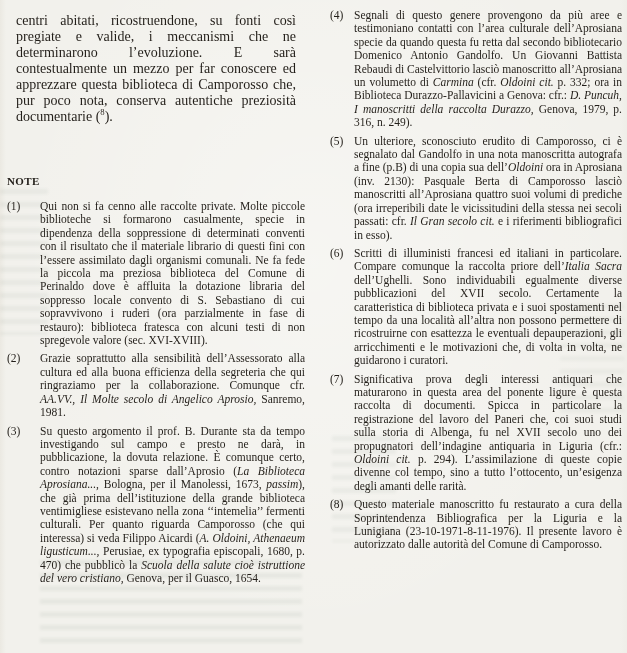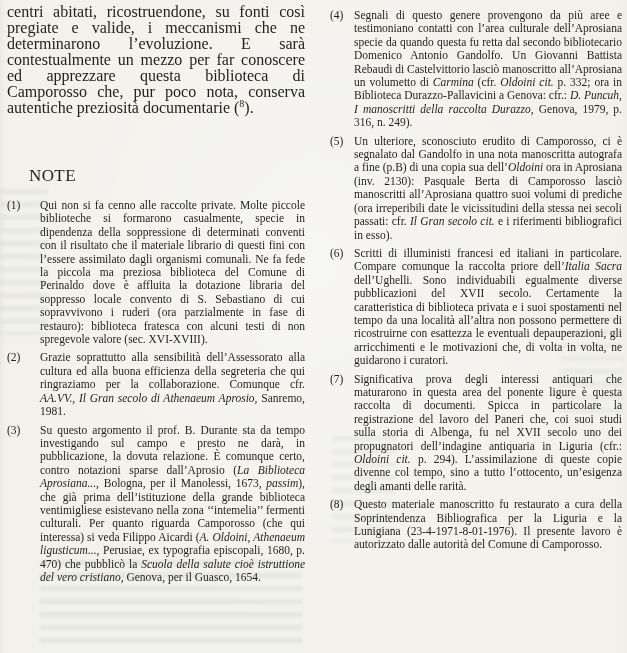--- a/index.html
+++ b/index.html
@@ -16,32 +16,31 @@
     position: absolute; inset: 0;
     background:
       radial-gradient(ellipse at 50% 40%, rgba(255,255,255,0.35), rgba(0,0,0,0) 70%),
       linear-gradient(to right, #ebe9e2 0px, #f2f1ec 6px, #f2f1ec 620px, #efeee8 627px);
   }
   .col { position: absolute; }
   .col-left  { left: 7px;  top: 4px;  width: 298px; }
   .col-right { left: 330px; top: 9px; width: 292px; }
 
   .lead {
-    font-size: 16px; line-height: 16px;
+    font-size: 14px; line-height: 16px;
     text-align: justify;
     hyphens: auto; -webkit-hyphens: auto;
-    margin: 0;
+    margin: 9px;
   }
   sup { font-size: 0.62em; line-height: 0; }
 
   .notes-heading {
     margin-top: 50px; margin-bottom: 13px;
-    font-size: 17px; letter-spacing: 0.4px;
-    font-weight: normal;
-    margin-left: 22px;
+    font-size: 11px; letter-spacing: 0.4px;
+    font-weight: bold;
   }
 
   .notes { font-size: 11.5px; line-height: 13.4px; }
   .note { display: flex; margin: 0 0 5px 0; }
   .note:last-child { margin-bottom: 0; }
   .note-num { flex: 0 0 33px; }
   .col-right .note-num { flex: 0 0 24px; }
   .note-body {
     flex: 1 1 auto;
     text-align: justify;
@@ -78,21 +77,21 @@
   <div class="col col-left">
     <p class="lead"><span>centri abitati, ricostruendone, su fonti così pregiate e valide, i meccanismi che ne determinarono l’evoluzione. E sarà contestualmente un mezzo per far conoscere ed apprezzare questa biblioteca di Camporosso che, pur poco nota, conserva autentiche preziosità documentarie (</span><sup>8</sup><span>).</span></p>
     <div class="notes-heading">NOTE</div>
     <div class="notes">
         <div class="note">
           <span class="note-num">(1)</span>
           <div class="note-body"><span>Qui non si fa cenno alle raccolte private. Molte piccole biblioteche si formarono casualmente, specie in dipendenza della soppressione di determinati conventi con il risultato che il materiale librario di questi fini con l’essere assimilato dagli organismi comunali. Ne fa fede la piccola ma preziosa biblioteca del Comune di Perinaldo dove è affluita la dotazione libraria del soppresso locale convento di S. Sebastiano di cui sopravvivono i ruderi (ora parzialmente in fase di restauro): biblioteca fratesca con alcuni testi di non spregevole valore (sec. XVI-XVIII).</span></div>
         </div>
         <div class="note">
           <span class="note-num">(2)</span>
-          <div class="note-body"><span>Grazie soprattutto alla sensibilità dell’Assessorato alla cultura ed alla buona efficienza della segreteria che qui ringraziamo per la collaborazione. Comunque cfr. </span><i>AA.VV., Il Gran secolo di Athenaeum Aprosio,</i><span> Sanremo, 1981.</span></div>
+          <div class="note-body"><span>Grazie soprattutto alla sensibilità dell’Assessorato alla cultura ed alla buona efficienza della segreteria che qui ringraziamo per la collaborazione. Comunque cfr. </span><i>AA.VV., Il Molte secolo di Angelico Aprosio,</i><span> Sanremo, 1981.</span></div>
         </div>
         <div class="note">
           <span class="note-num">(3)</span>
           <div class="note-body"><span>Su questo argomento il prof. B. Durante sta da tempo investigando sul campo e presto ne darà, in pubblicazione, la dovuta relazione. È comunque certo, contro notazioni sparse dall’Aprosio (</span><i>La Biblioteca Aprosiana...,</i><span> Bologna, per il Manolessi, 1673, </span><i>passim</i><span>), che già prima dell’istituzione della grande biblioteca ventimigliese esistevano nella zona ‘‘intemelia’’ fermenti culturali. Per quanto riguarda Camporosso (che qui interessa) si veda Filippo Aicardi (</span><i>A. Oldoini, Athenaeum ligusticum...,</i><span> Perusiae, ex typografia episcopali, 1680, p. 470) che pubblicò la </span><i>Scuola della salute cioè istruttione del vero cristiano,</i><span> Genova, per il Guasco, 1654.</span></div>
         </div>
       </div>
   </div>
 
   <div class="col col-right">
     <div class="notes">
@@ -107,17 +106,17 @@
         <div class="note">
           <span class="note-num">(6)</span>
           <div class="note-body"><span>Scritti di illuministi francesi ed italiani in particolare. Compare comunque la raccolta priore dell’</span><i>Italia Sacra</i><span> dell’Ughelli. Sono individuabili egualmente diverse pubblicazioni del XVII secolo. Certamente la caratteristica di biblioteca privata e i suoi spostamenti nel tempo da una località all’altra non possono permettere di ricostruirne con esattezza le eventuali depauperazioni, gli arricchimenti e le motivazioni che, di volta in volta, ne guidarono i curatori.</span></div>
         </div>
         <div class="note">
           <span class="note-num">(7)</span>
           <div class="note-body"><span>Significativa prova degli interessi antiquari che maturarono in questa area del ponente ligure è questa raccolta di documenti. Spicca in particolare la registrazione del lavoro del Paneri che, coi suoi studi sulla storia di Albenga, fu nel XVII secolo uno dei propugnatori dell’indagine antiquaria in Liguria (cfr.: </span><i>Oldoini cit.</i><span> p. 294). L’assimilazione di queste copie divenne col tempo, sino a tutto l’ottocento, un’esigenza degli amanti delle rarità.</span></div>
         </div>
         <div class="note">
           <span class="note-num">(8)</span>
-          <div class="note-body"><span>Questo materiale manoscritto fu restaurato a cura della Soprintendenza Bibliografica per la Liguria e la Lunigiana (23-4-1971-8-01-1976). Il presente lavoro è autorizzato dalle autorità del Comune di Camporosso.</span></div>
+          <div class="note-body"><span>Questo materiale manoscritto fu restaurato a cura della Soprintendenza Bibliografica per la Liguria e la Lunigiana (23-10-1971-8-11-1976). Il presente lavoro è autorizzato dalle autorità del Comune di Camporosso.</span></div>
         </div>
       </div>
   </div>
 </div>
 
 </body></html>

